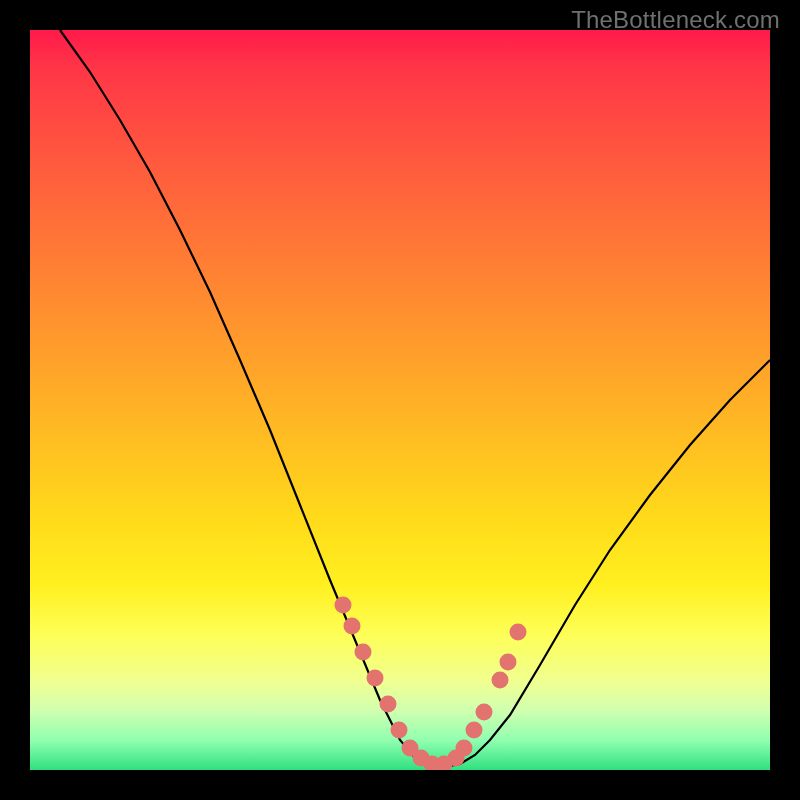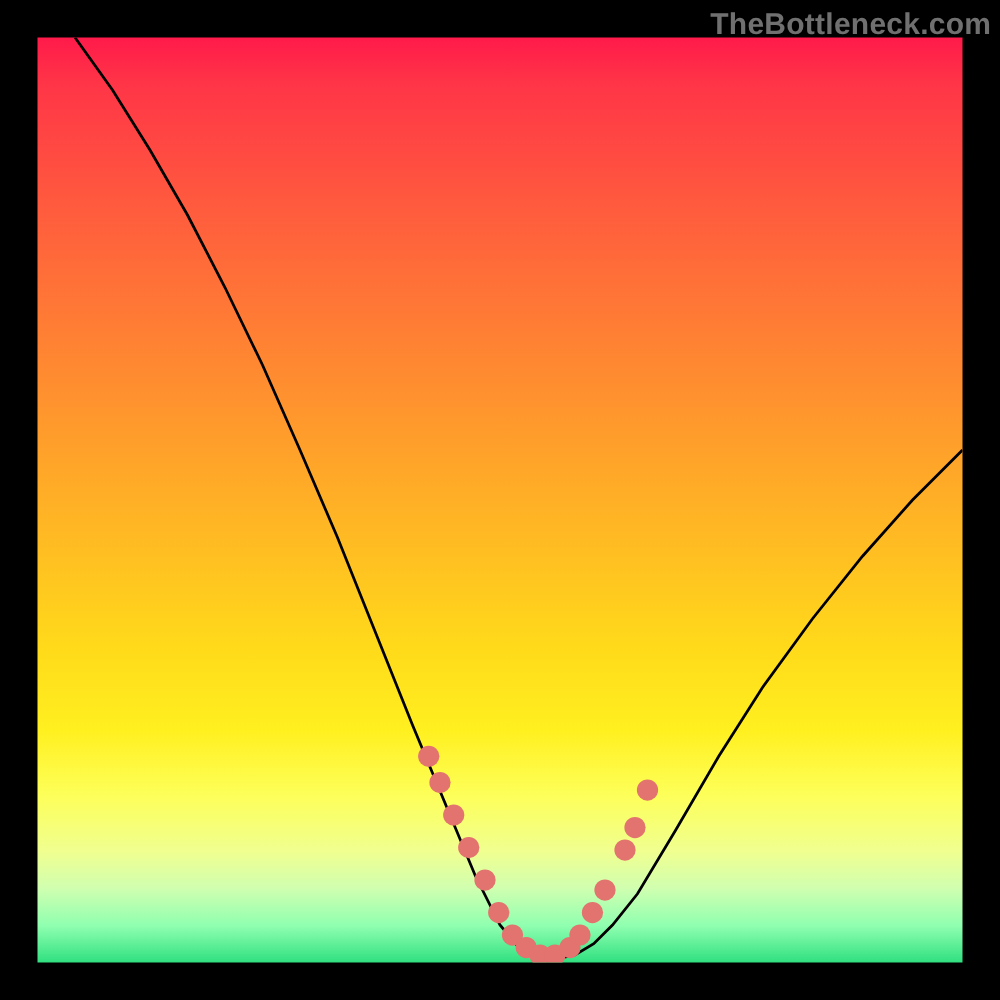--- a/index.html
+++ b/index.html
@@ -21,25 +21,25 @@
       #fff020 75%,
       #fdff5a 82%,
       #f0ff90 88%,
       #d0ffb0 92%,
       #90ffb0 96%,
       #30e080 100%
     );
   }
   .watermark {
     position: absolute;
-    right: 7px;
+    right: 20px;
     top: 6px;
     font-family: Arial, Helvetica, sans-serif;
     font-size: 24px;
-    font-weight: 700;
+    font-weight: 400;
     color: #707070;
     letter-spacing: 0.2px;
   }
   svg.curve {
     position: absolute;
     left: 30px;
     top: 30px;
     width: 740px;
     height: 740px;
     pointer-events: none;

